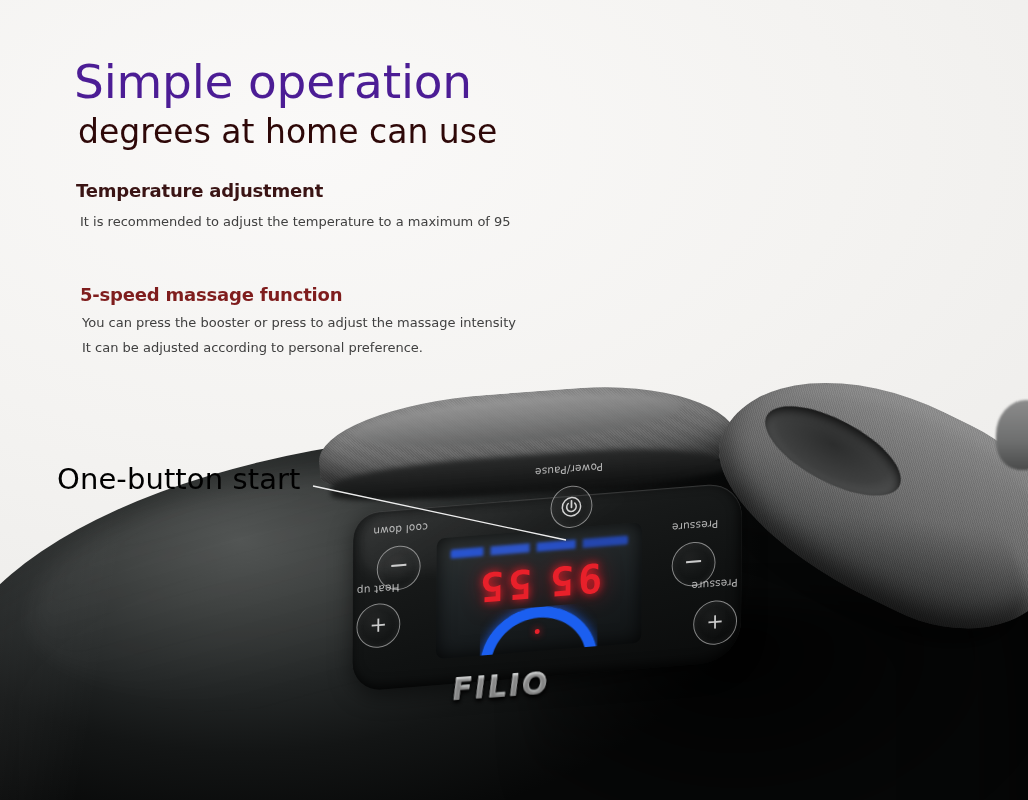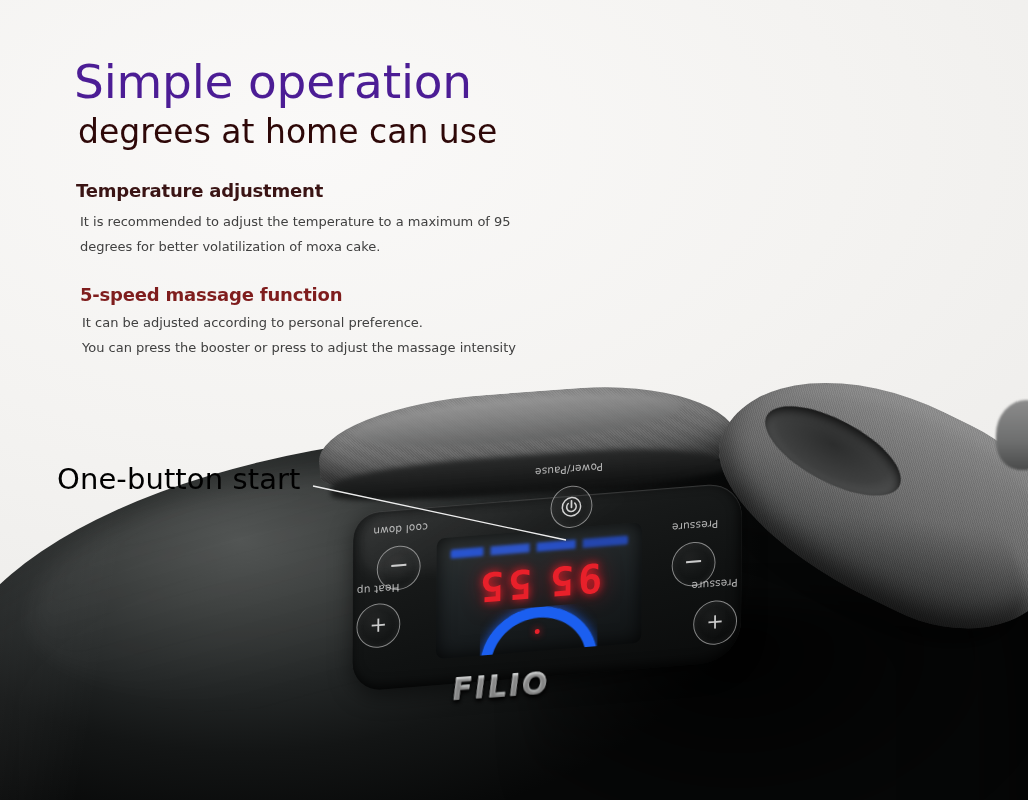--- a/index.html
+++ b/index.html
@@ -430,25 +430,24 @@
     <line x1="313" y1="486" x2="566" y2="540" stroke="#ffffff" stroke-width="1.3" opacity="0.92"></line>
   </svg>
 
   <div class="copy">
     <div class="h1">Simple operation</div>
     <div class="h2">degrees at home can use</div>
 
     <div class="sec-title" id="sec1-title">Temperature adjustment</div>
     <div class="sec-body" id="sec1-body">
       <div>It is recommended to adjust the temperature to a maximum of 95</div>
-      <div>degrees for better volatilization of moxa cake.</div>
     </div>
 
     <div class="sec-title red" id="sec2-title">5-speed massage function</div>
     <div class="sec-body" id="sec2-body">
+      <div>You can press the booster or press to adjust the massage intensity</div>
       <div>It can be adjusted according to personal preference.</div>
-      <div>You can press the booster or press to adjust the massage intensity</div>
     </div>
 
     <div class="callout">One-button start</div>
   </div>
 
 </div>
 
 </body></html>

